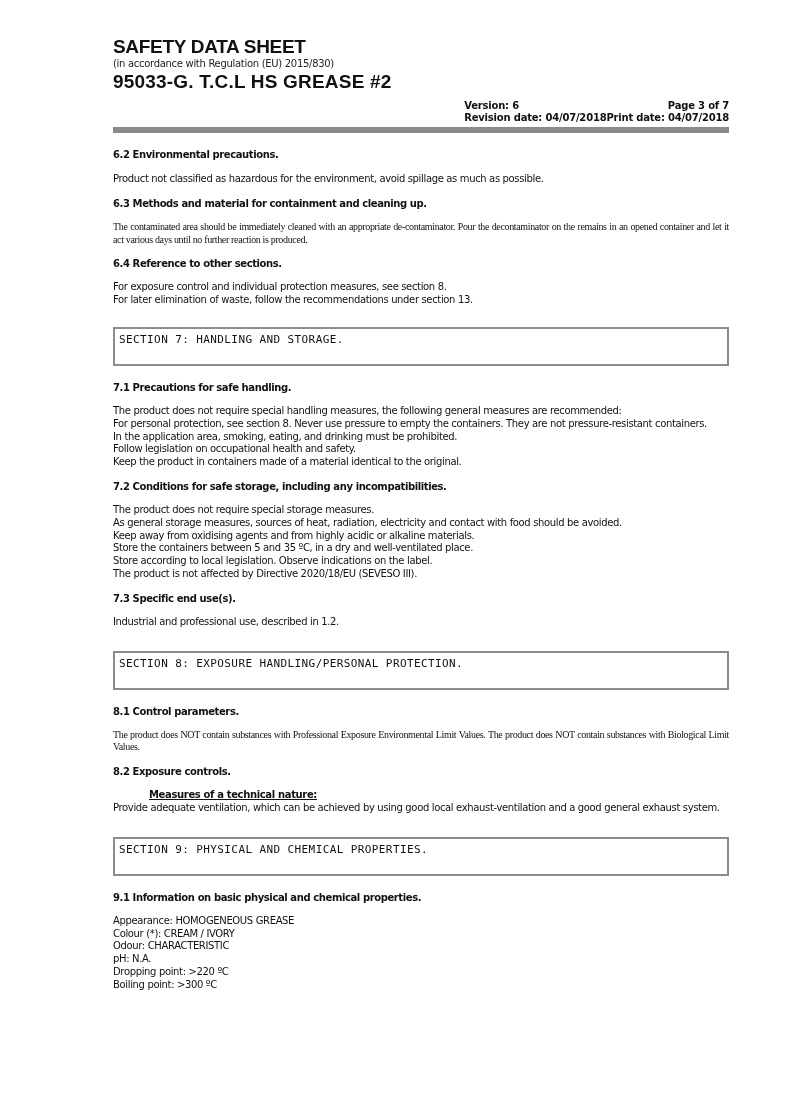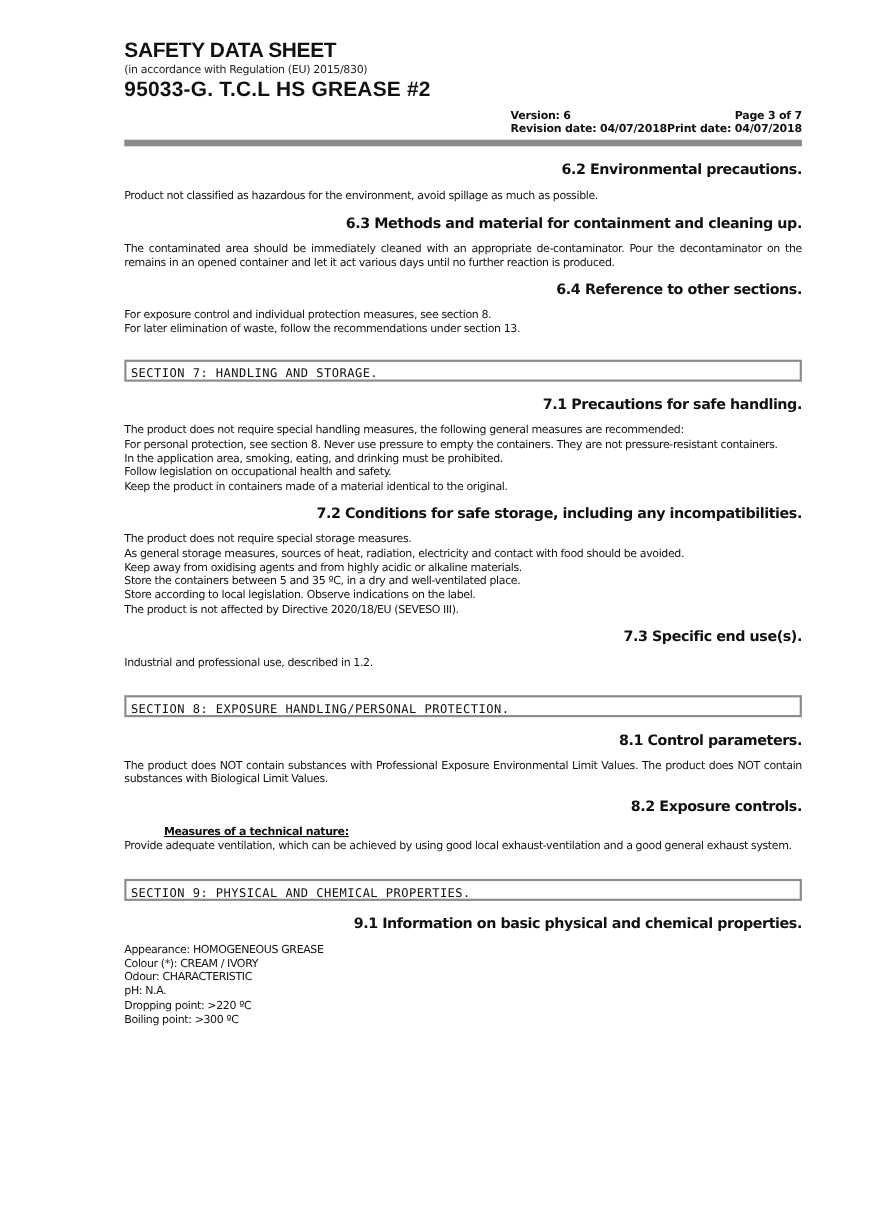--- a/index.html
+++ b/index.html
@@ -5,24 +5,24 @@
   html, body { margin: 0; padding: 0; background: #ffffff; }
   body { width: 794px; height: 1111px; position: relative; overflow: hidden;
          font-family: "DejaVu Sans", sans-serif; color: #111; }
   .page { position: absolute; left: 113px; top: 36px; width: 616px; }
   .doc-title { font-family: "Liberation Sans", sans-serif; font-weight: bold; font-size: 19px; line-height: 22px; letter-spacing: -0.3px; }
   .doc-sub { font-size: 10px; line-height: 12px; letter-spacing: -0.3px; color: #222; }
   .product { font-family: "Liberation Sans", sans-serif; font-weight: bold; font-size: 19px; line-height: 24px; margin-top: 0; letter-spacing: 0.2px; }
   .meta { display: flex; justify-content: flex-end; margin-top: 6px; font-weight: bold; font-size: 10px; line-height: 12px; letter-spacing: -0.2px; }
   .meta .right { text-align: right; }
   .rule { height: 6px; background: #8a8a8a; margin-top: 3px; }
-  h3 { font-size: 13px; font-weight: bold; margin: 0; line-height: 13px; letter-spacing: -0.4px; text-align: right; }
+  h3 { font-size: 10px; font-weight: bold; margin: 0; line-height: 13px; letter-spacing: -0.4px; }
   p { font-size: 10px; margin: 0; line-height: 12.8px; letter-spacing: -0.35px; }
-  .just { text-align: justify; }
-  .section-box { border: 2px solid #8c8c8c; height: 20px; box-sizing: border-box; padding: 3px 4px; font-family: "DejaVu Sans Mono", monospace; font-size: 11px; letter-spacing: 0.4px; line-height: 15px; color: #111; }
+  .just { text-align: justify; font-family: Liberation Serif, serif; }
+  .section-box { border: 2px solid #8c8c8c; height: 39px; box-sizing: border-box; padding: 3px 4px; font-family: "DejaVu Sans Mono", monospace; font-size: 11px; letter-spacing: 0.4px; line-height: 15px; color: #111; }
   .u { text-decoration: underline; font-weight: bold; font-size: 10px; letter-spacing: -0.35px; line-height: 12.8px; padding-left: 36px; }
 </style>
 </head>
 <body>
 
 <div class="page">
   <div>
     <div class="doc-title">SAFETY DATA SHEET</div>
     <div class="doc-sub">(in accordance with Regulation (EU) 2015/830)</div>
     <div class="product">95033-G.  T.C.L HS GREASE #2</div>

